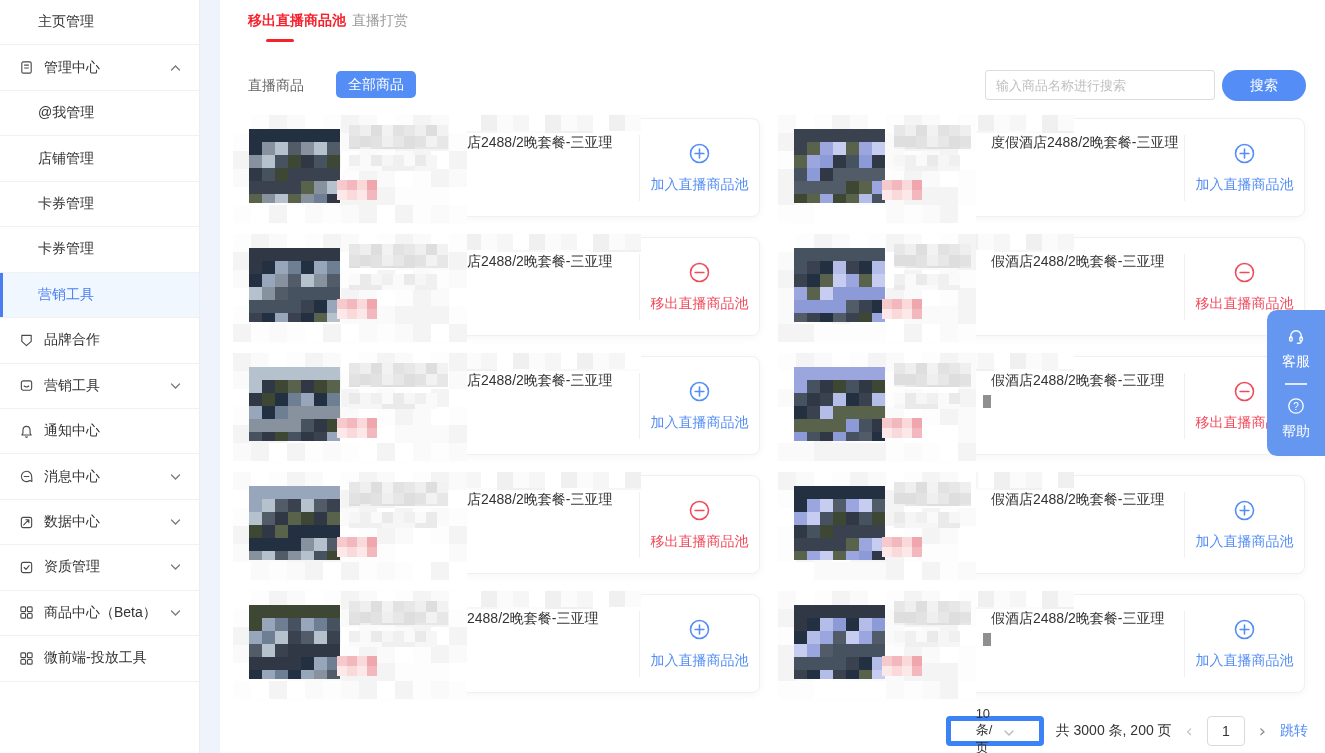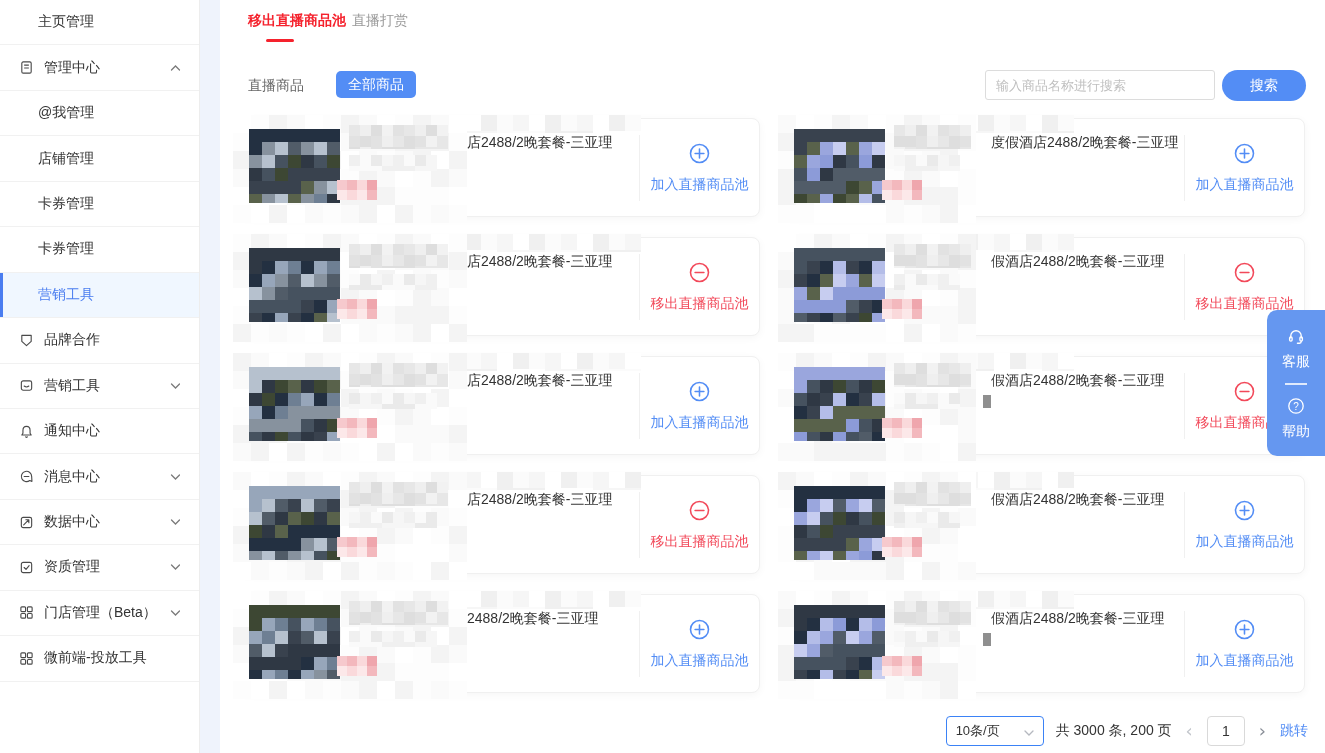--- a/index.html
+++ b/index.html
@@ -44,21 +44,21 @@
   .frag{position:absolute;z-index:5;background:#8f8f8f;}
   
   #float-panel{position:absolute;left:1267px;top:310px;width:58px;height:146px;background:#6597f0;
     border-radius:10px 0 0 10px;z-index:50;display:flex;flex-direction:column;align-items:center;
     justify-content:center;gap:5px;color:#fff;font-size:14px;cursor:pointer;}
   #float-panel .fp-div{width:22px;height:2px;background:rgba(255,255,255,.8);margin:7px 0;}
   
   #pagination{position:absolute;left:880px;top:714px;width:428px;height:34px;display:flex;
     align-items:center;justify-content:flex-end;gap:12px;font-size:14px;color:#333;}
   #page-size{display:flex;align-items:center;justify-content:space-between;width:98px;height:30px;
-    box-sizing:border-box;border:1px solid #3b82f6;border-radius:4px;padding:0 9px;cursor:pointer;background:#fff;}
+    box-sizing:border-box;border:5px solid #3b82f6;border-radius:4px;padding:0 25px;cursor:pointer;background:#fff;}
   #page-size .ps-label{font-size:13px;color:#333;}
   .pg-arrow{font-size:18px;line-height:1;color:#c3c6cc;cursor:pointer;padding:0 2px;font-family:"DejaVu Sans",sans-serif;}
   #page-input{width:38px;height:30px;box-sizing:border-box;border:1px solid #d9d9d9;border-radius:4px;
     text-align:center;font-size:14px;color:#333;outline:none;background:#fff;}
   #jump-link{color:#538df5;cursor:pointer;}
 </style>
 </head>
 <body>
 
 <div id="screen">
@@ -173,21 +173,21 @@
       </div>
       <div class="sb-item top" style="height: 45.45px;">
         <span class="sb-icon">
           <svg width="15" height="15" viewBox="0 0 16 16" fill="none" stroke="#4a4a4a" stroke-width="1.2">
             <rect x="2" y="2" width="5" height="5" rx="1"></rect>
             <rect x="9" y="2" width="5" height="5" rx="1"></rect>
             <rect x="2" y="9" width="5" height="5" rx="1"></rect>
             <rect x="9" y="9" width="5" height="5" rx="1"></rect>
           </svg>
         </span>
-        <span>门店管理（Beta）</span>
+        <span>商品中心（Beta）</span>
         <span class="sb-chevron">
           <svg width="11" height="7" viewBox="0 0 11 7" fill="none" stroke="#7a7a7a" stroke-width="1.3" stroke-linecap="round">
             <path d="M1.5 1.5 L5.5 5.5 L9.5 1.5"></path>
           </svg>
         </span>
       </div>
       <div class="sb-item top" style="height: 45.45px;">
         <span class="sb-icon">
           <svg width="15" height="15" viewBox="0 0 16 16" fill="none" stroke="#4a4a4a" stroke-width="1.2">
             <rect x="2" y="2" width="5" height="5" rx="1"></rect>

